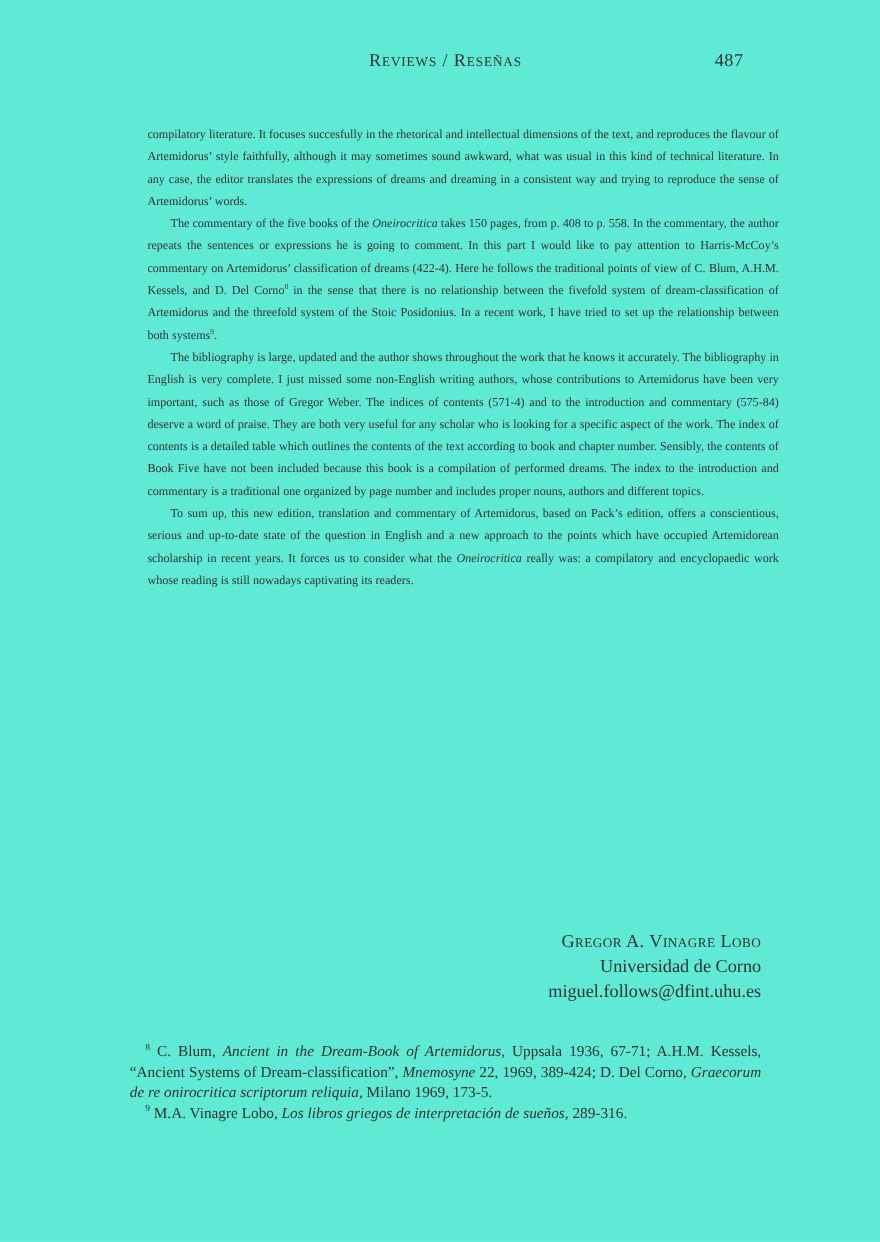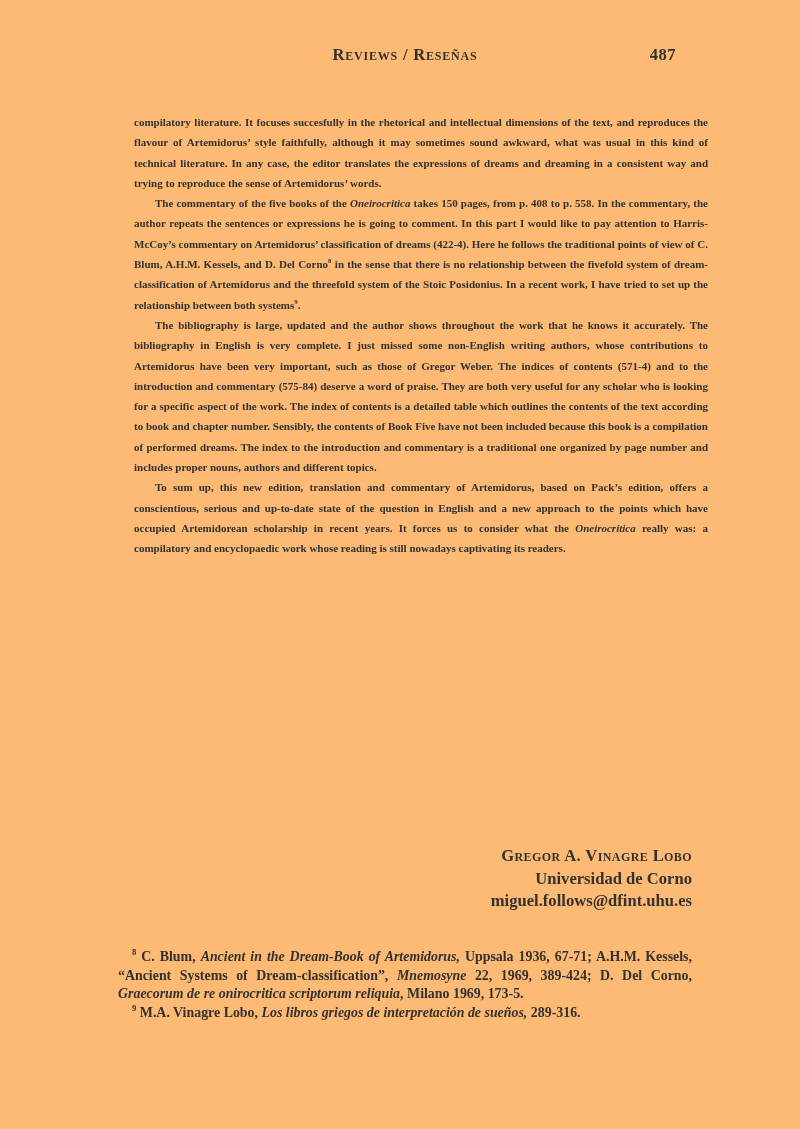--- a/index.html
+++ b/index.html
@@ -1,24 +1,23 @@
 <!DOCTYPE html>
 <html><head>
 <meta charset="utf-8">
 <style>
   html, body { margin: 0; padding: 0; background: #ffffff; }
   .page {
     position: relative;
     width: 800px;
     height: 1129px;
-    background: #fdba74;
+    background: #5eead4;
     color: #333130;
     font-family: "Liberation Serif", "DejaVu Serif", serif;
     overflow: hidden;
-    font-weight: bold;
   }
   .header {
     position: absolute;
     left: 118px;
     top: 45px;
     width: 574px;
     font-size: 16.5px;
   }
   .header-title {
     display: block;

